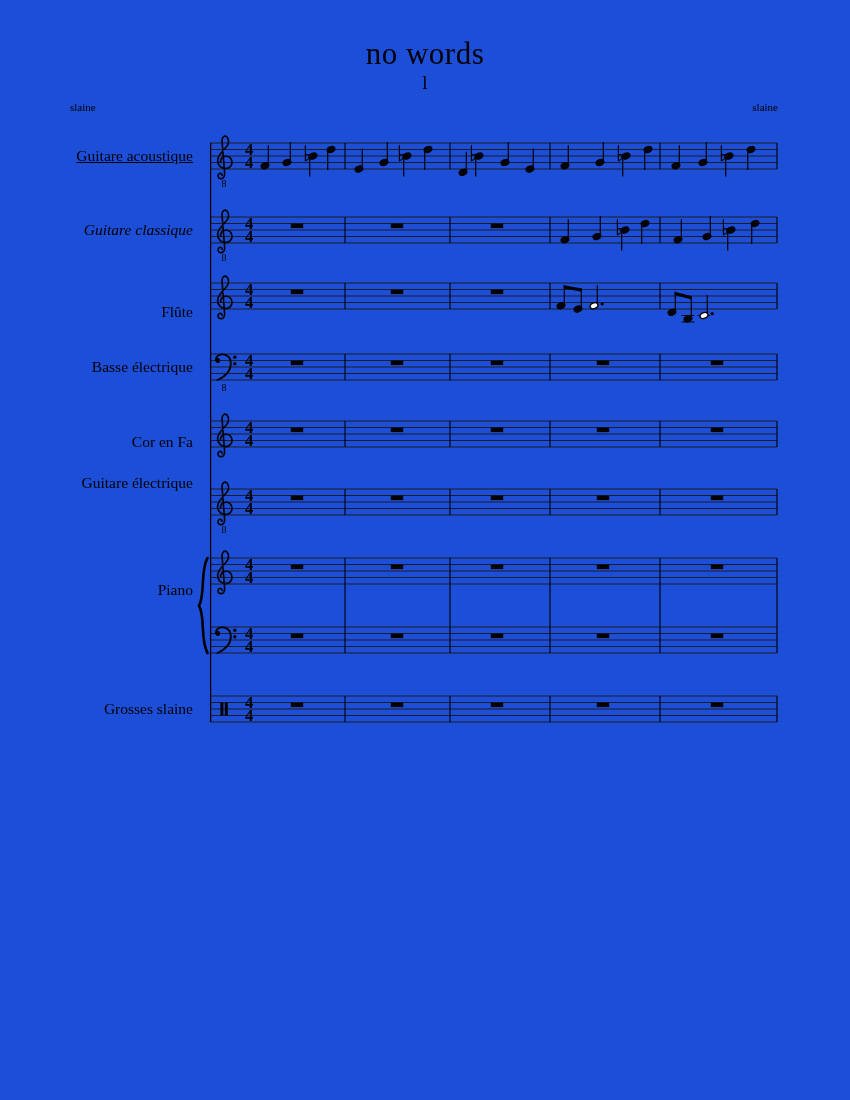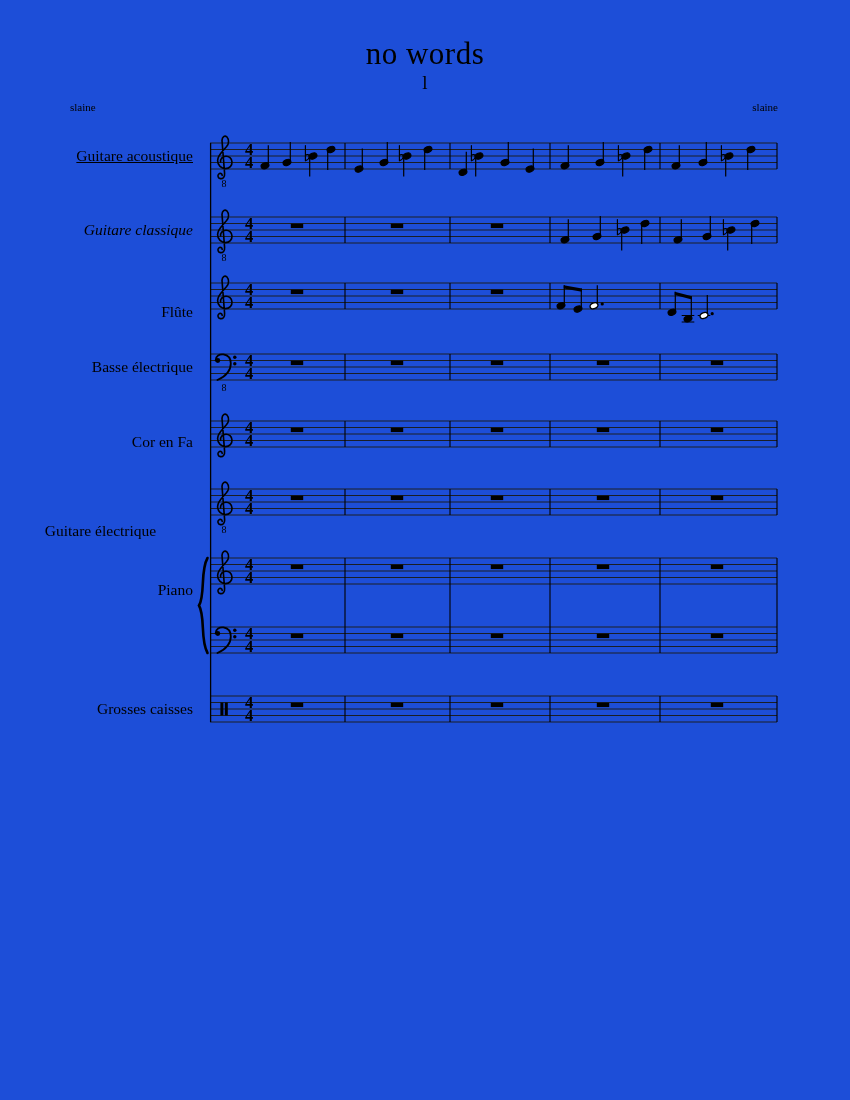--- a/index.html
+++ b/index.html
@@ -22,22 +22,22 @@
   <div class="title">no words</div>
   <div class="subtitle">l</div>
   <div class="credit left">slaine</div>
   <div class="credit right">slaine</div>
   <div id="labels">
       <div class="inst-label" style="top: 156px; text-decoration: underline;">Guitare acoustique</div>
       <div class="inst-label" style="top: 230px; font-style: italic;">Guitare classique</div>
       <div class="inst-label" style="top: 312px;">Flûte</div>
       <div class="inst-label" style="top: 367px;">Basse électrique</div>
       <div class="inst-label" style="top: 442px;">Cor en Fa</div>
-      <div class="inst-label" style="top: 531px; text-align: center;">Guitare électrique</div>
-      <div class="inst-label" style="top: 709px;">Grosses caisses</div>
+      <div class="inst-label" style="top: 483px;">Guitare électrique</div>
+      <div class="inst-label" style="top: 709px;">Grosses slaine</div>
       <div class="inst-label" style="top: 590px;">Piano</div>
     </div>
   <svg id="score" width="850" height="1100" viewBox="0 0 850 1100">
       <line x1="210" x2="777" y1="143" y2="143" stroke="#1b1b1b" stroke-width="0.95"></line>
       <line x1="210" x2="777" y1="149.5" y2="149.5" stroke="#1b1b1b" stroke-width="0.95"></line>
       <line x1="210" x2="777" y1="156" y2="156" stroke="#1b1b1b" stroke-width="0.95"></line>
       <line x1="210" x2="777" y1="162.5" y2="162.5" stroke="#1b1b1b" stroke-width="0.95"></line>
       <line x1="210" x2="777" y1="169" y2="169" stroke="#1b1b1b" stroke-width="0.95"></line>
       <g transform="translate(224 157)">
         <path d="M 2.8 -20.2 C 5.2 -17.4 5 -13.4 2.6 -10.4 C -1.8 -5.2 -6.4 -1.8 -6.4 3.4 C -6.4 8.4 -2.6 11.6 1.4 11.6 C 5.6 11.6 8.2 8.6 8 5 C 7.8 1.4 5 -1 1.8 -0.8 C -1.6 -0.6 -3.8 2 -3.4 5 M 2.8 -20.2 C 0.6 -22 -1.8 -20 -2 -16.6 L 0.6 16.4 C 0.9 19.8 -1 22 -3.6 21.6 C -6 21.2 -6.8 18.4 -5.2 17 C -3.8 15.8 -1.8 16.6 -1.8 18.4" fill="none" stroke="#000" stroke-width="1.6" stroke-linecap="round"></path>

